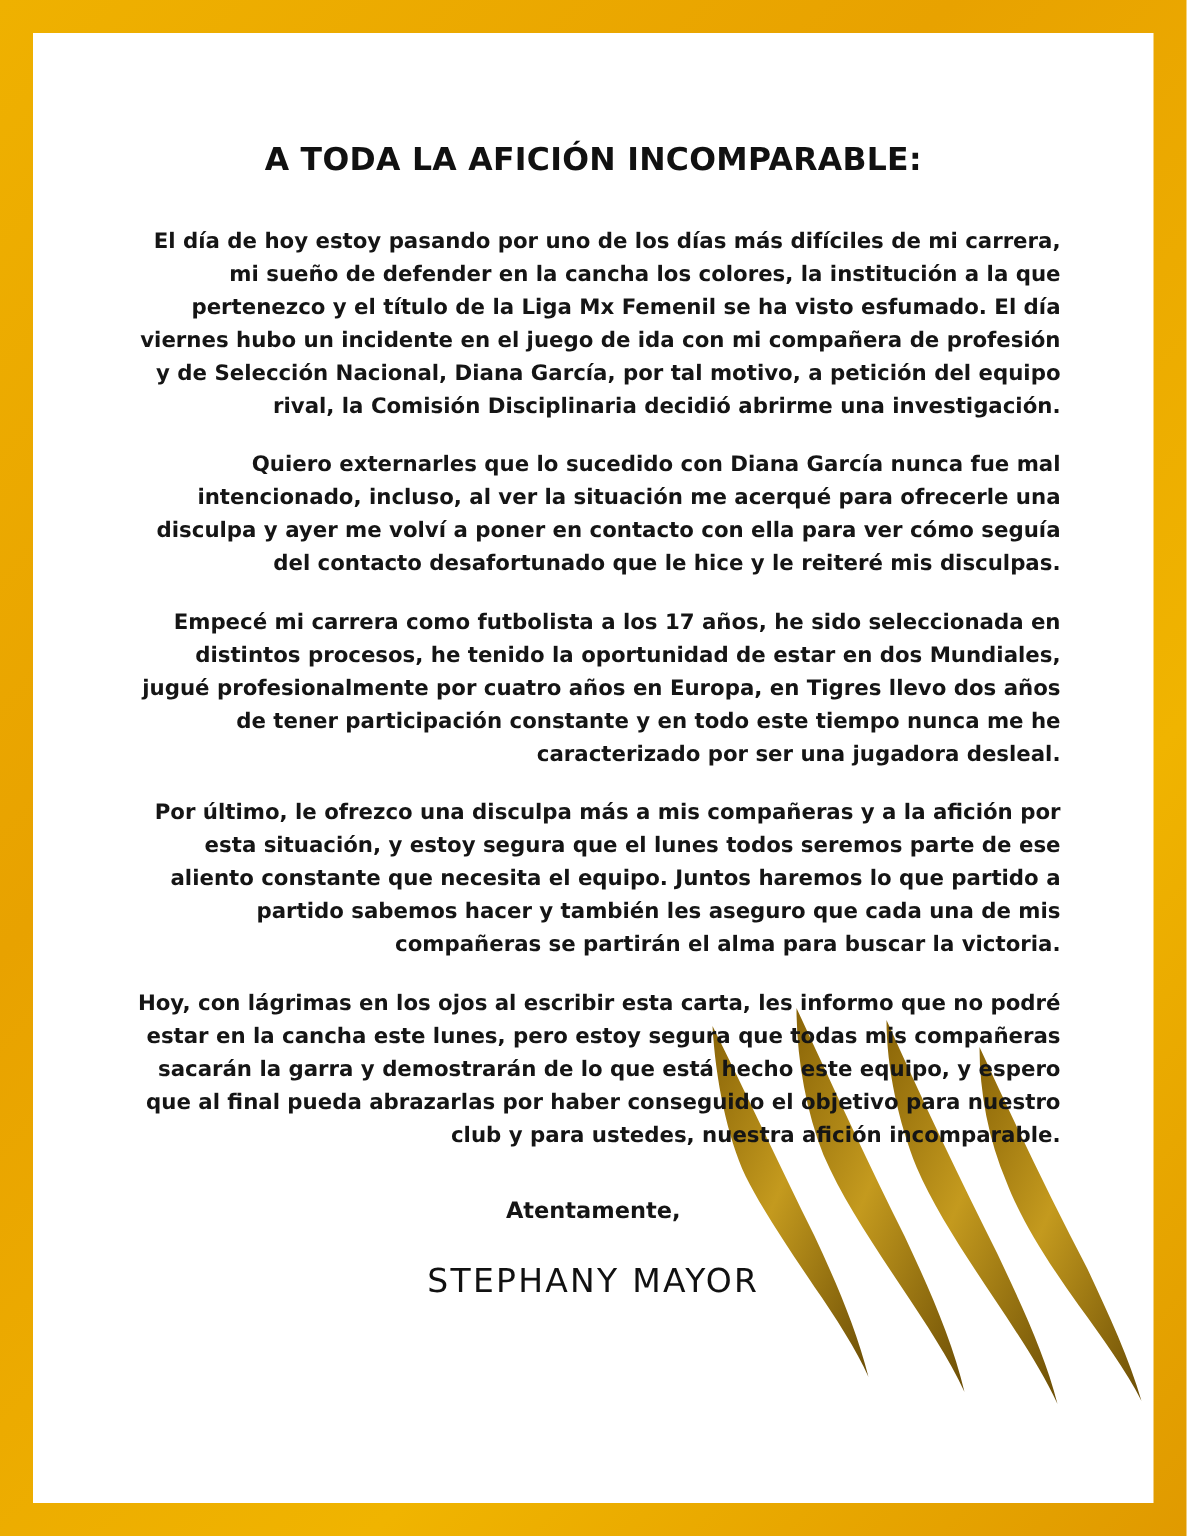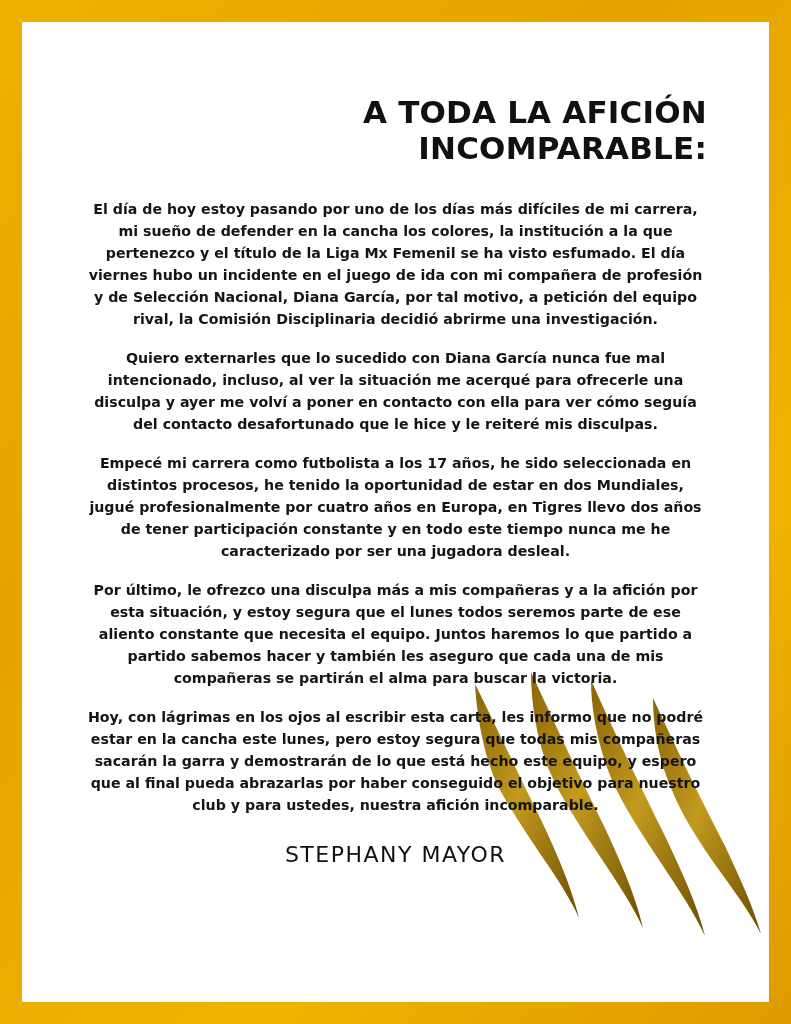--- a/index.html
+++ b/index.html
@@ -23,33 +23,33 @@
     background: #ffffff;
     box-sizing: border-box;
     overflow: hidden;
   }
   .content {
     position: relative;
     z-index: 2;
     padding: 72px 62px 0 62px;
   }
   .title {
-    font-size: 31px;
+    font-size: 21px;
     font-weight: bold;
     letter-spacing: 0.2px;
-    text-align: right;
+    text-align: center;
     color: #111111;
     margin: 0 0 32px 0;
     font-family: "DejaVu Sans", sans-serif;
   }
   p.para {
     font-size: 14.2px;
     line-height: 1.55;
     font-weight: bold;
-    text-align: center;
+    text-align: right;
     color: #151515;
     margin: 0 0 17px 0;
     font-family: "DejaVu Sans", sans-serif;
   }
   .signoff {
     margin-top: 30px;
     text-align: center;
     font-size: 15px;
     font-weight: bold;
     color: #151515;
@@ -95,15 +95,16 @@
 
   <div class="content">
     <h1 class="title">A TODA LA AFICIÓN INCOMPARABLE:</h1>
 
     <p class="para">El día de hoy estoy pasando por uno de los días más difíciles de mi carrera, mi sueño de defender en la cancha los colores, la institución a la que pertenezco y el título de la Liga Mx Femenil se ha visto esfumado. El día viernes hubo un incidente en el juego de ida con mi compañera de profesión y de Selección Nacional, Diana García, por tal motivo, a petición del equipo rival, la Comisión Disciplinaria decidió abrirme una investigación.</p>
     <p class="para">Quiero externarles que lo sucedido con Diana García nunca fue mal intencionado, incluso, al ver la situación me acerqué para ofrecerle una disculpa y ayer me volví a poner en contacto con ella para ver cómo seguía del contacto desafortunado que le hice y le reiteré mis disculpas.</p>
     <p class="para">Empecé mi carrera como futbolista a los 17 años, he sido seleccionada en distintos procesos, he tenido la oportunidad de estar en dos Mundiales, jugué profesionalmente por cuatro años en Europa, en Tigres llevo dos años de tener participación constante y en todo este tiempo nunca me he caracterizado por ser una jugadora desleal.</p>
     <p class="para">Por último, le ofrezco una disculpa más a mis compañeras y a la afición por esta situación, y estoy segura que el lunes todos seremos parte de ese aliento constante que necesita el equipo. Juntos haremos lo que partido a partido sabemos hacer y también les aseguro que cada una de mis compañeras se partirán el alma para buscar la victoria.</p>
     <p class="para">Hoy, con lágrimas en los ojos al escribir esta carta, les informo que no podré estar en la cancha este lunes, pero estoy segura que todas mis compañeras sacarán la garra y demostrarán de lo que está hecho este equipo, y espero que al final pueda abrazarlas por haber conseguido el objetivo para nuestro club y para ustedes, nuestra afición incomparable.</p>
 
+    <div class="signoff">Atentamente,</div>
     <div class="signature">STEPHANY MAYOR</div>
   </div>
 </div>
 
 </body></html>

